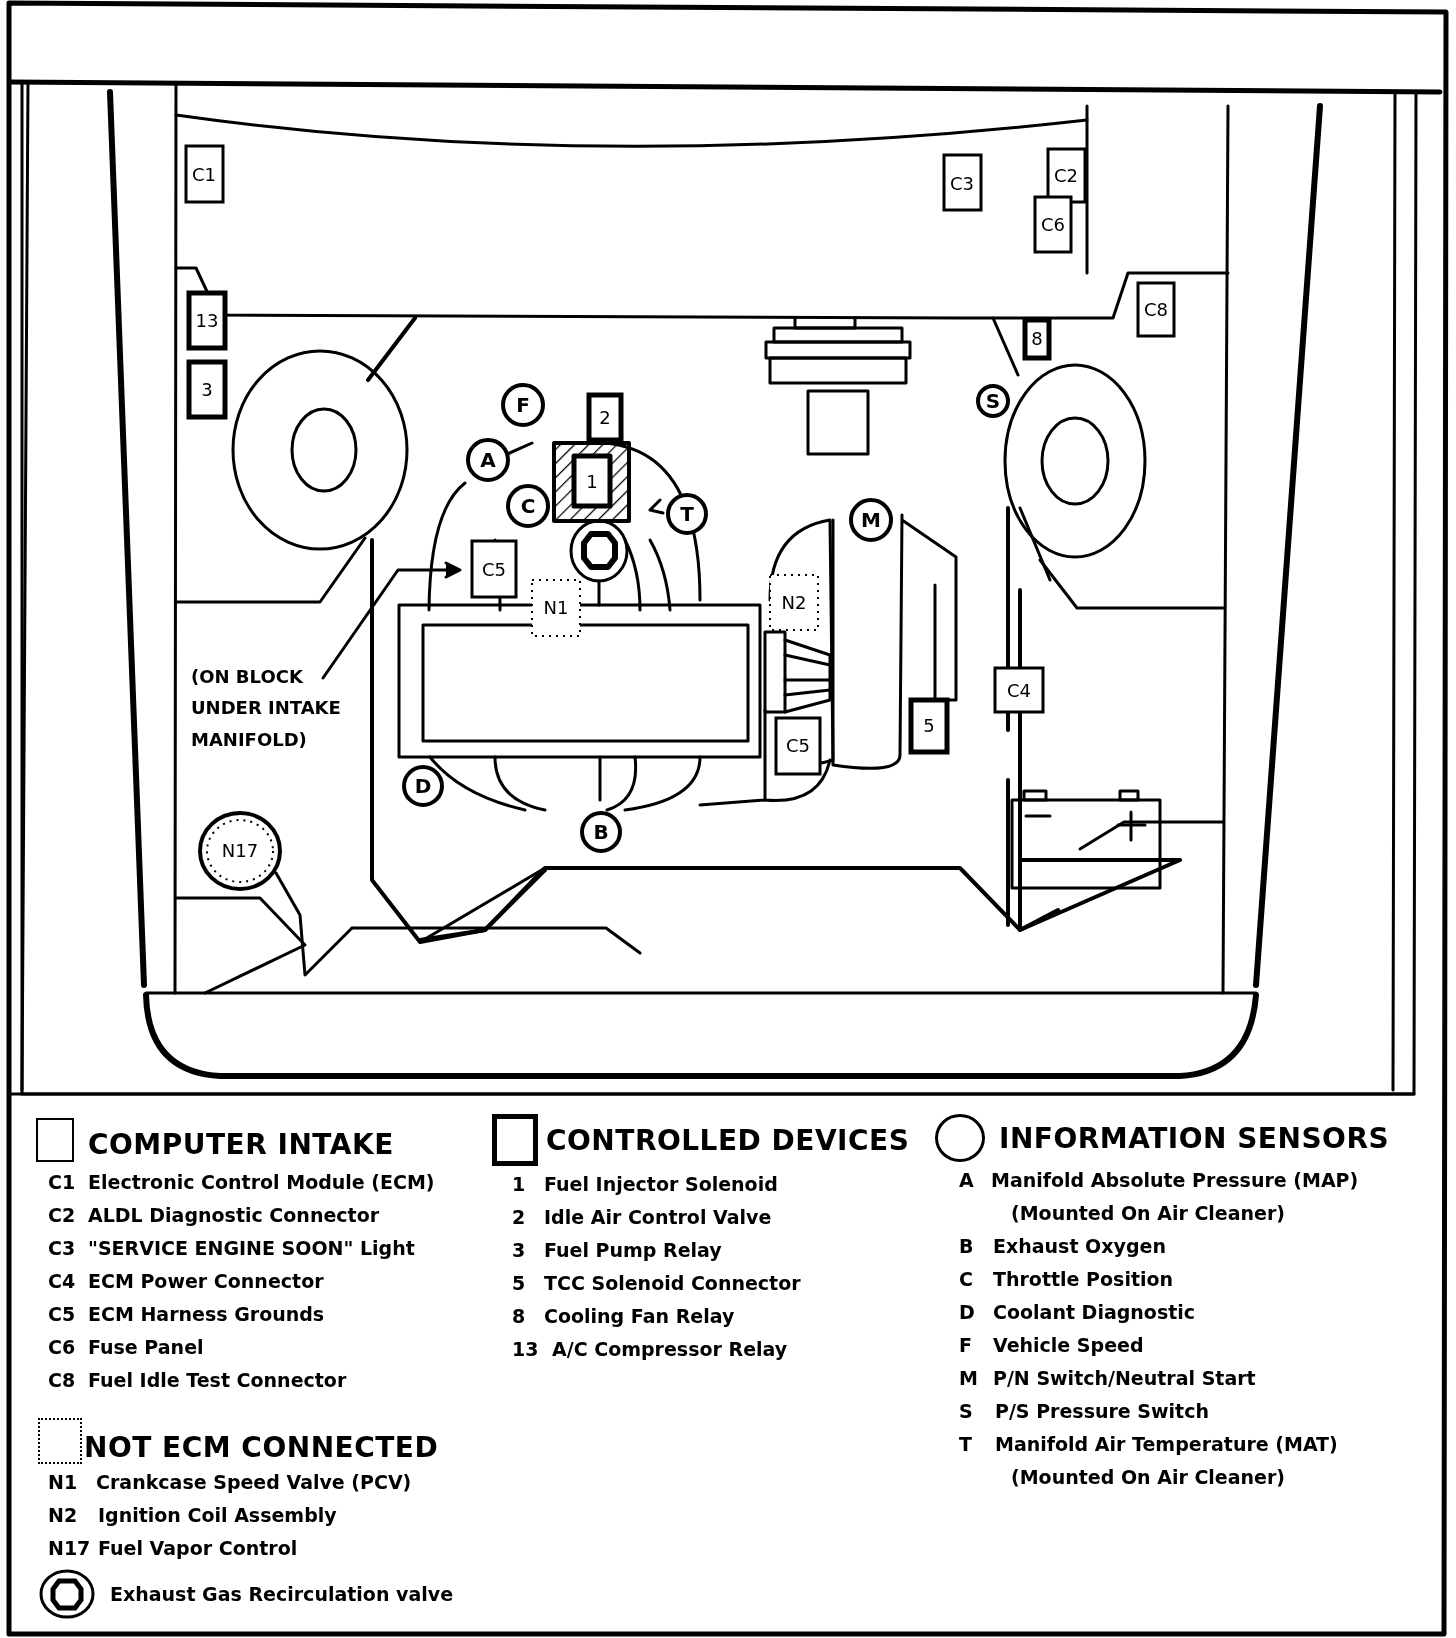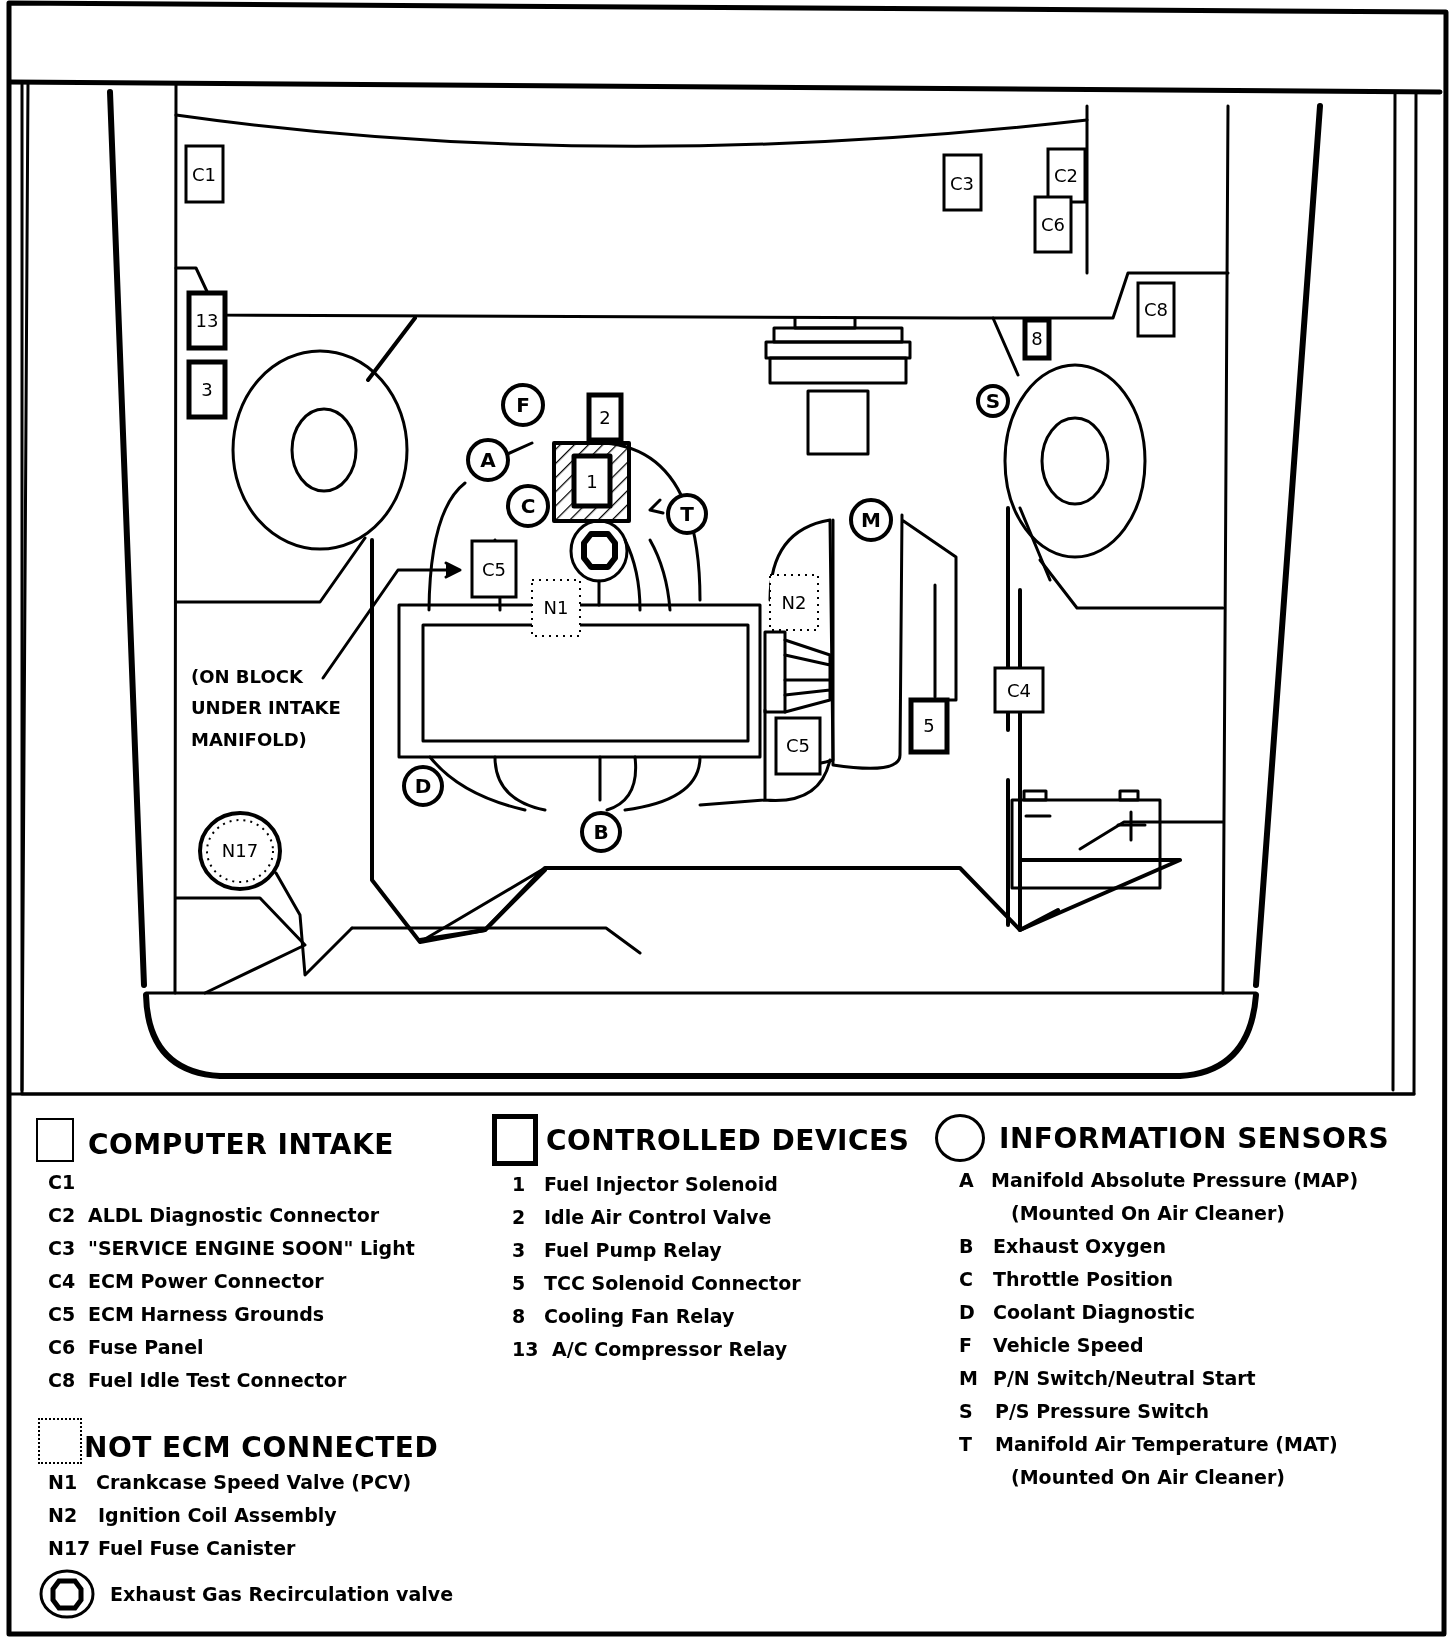--- a/index.html
+++ b/index.html
@@ -176,20 +176,21 @@
 </svg>
 
 <div class="legend" style="left:36px; top:1118px;">
   <div style="display:flex; align-items:center; gap:14px;">
     <span class="sym-sq" style="width:34px; height:40px; border-width:2px;"></span>
     <h2 style="margin-top:8px;">COMPUTER INTAKE</h2>
   </div>
   <div style="margin-left:12px; margin-top:4px;">
     <div class="row">
         <span class="code" style="width:40px">C1</span>
+        <span>Electronic Control Module (ECM)</span>
       </div>
     <div class="row">
         <span class="code" style="width:40px">C2</span>
         <span>ALDL Diagnostic Connector</span>
       </div>
     <div class="row">
         <span class="code" style="width:40px">C3</span>
         <span>"SERVICE ENGINE SOON" Light</span>
       </div>
     <div class="row">
@@ -220,21 +221,21 @@
     <div class="row">
         <span class="code" style="width:48px">N1</span>
         <span>Crankcase Speed Valve (PCV)</span>
       </div>
     <div class="row">
         <span class="code" style="width:50px">N2</span>
         <span>Ignition Coil Assembly</span>
       </div>
     <div class="row">
         <span class="code" style="width:50px">N17</span>
-        <span>Fuel Fuse Canister</span>
+        <span>Fuel Vapor Control</span>
       </div>
   </div>
   <div style="display:flex; align-items:center; gap:14px; margin-top:4px;">
     <svg width="58" height="50" viewBox="0 0 58 50">
       <ellipse cx="29" cy="25" rx="26" ry="23" fill="none" stroke="#000" stroke-width="3"></ellipse>
       <path d="M21 12 L37 12 L43 20 L43 31 L37 39 L21 39 L15 31 L15 20 Z" fill="none" stroke="#000" stroke-width="5"></path>
     </svg>
     <span style="font-size:19px;">Exhaust Gas Recirculation valve</span>
   </div>
 </div>

